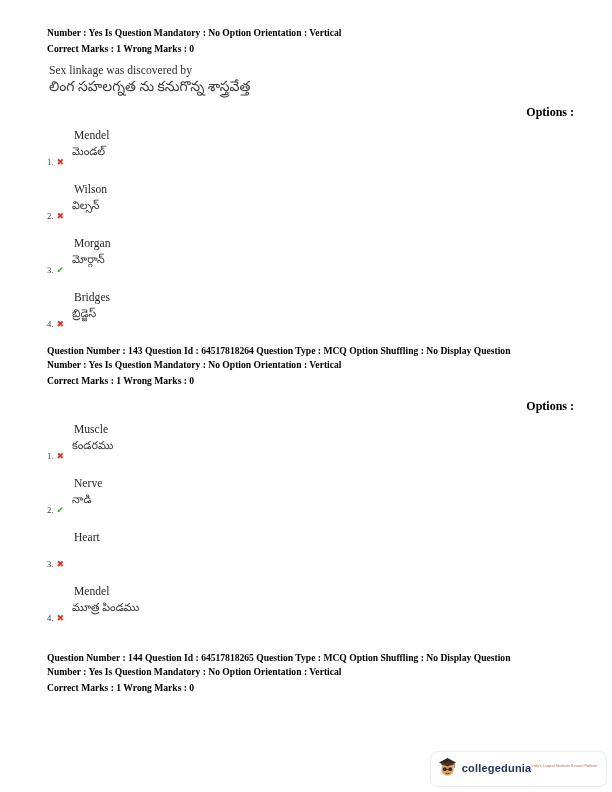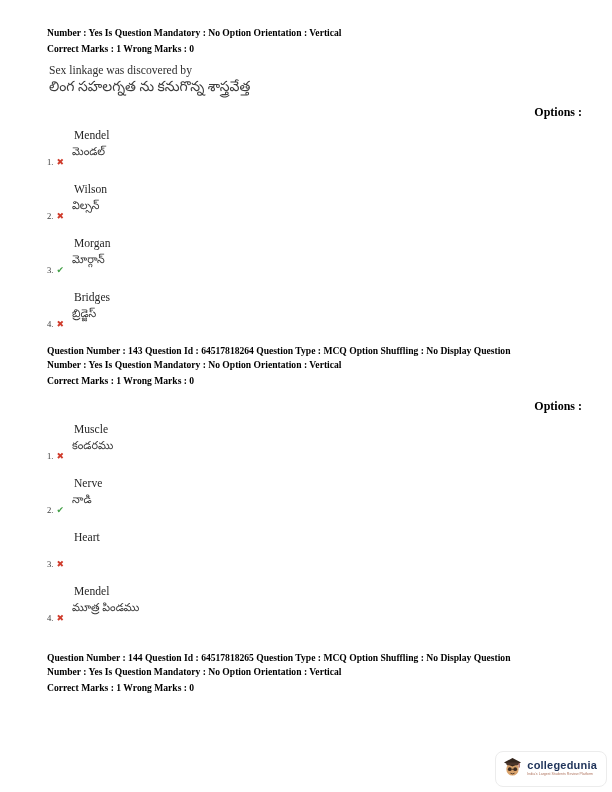--- a/index.html
+++ b/index.html
@@ -1,20 +1,20 @@
 <!DOCTYPE html>
 <html><head>
 <meta charset="utf-8">
 <style>
   html, body { margin:0; padding:0; background:#ffffff; }
   .page {
     position:relative; width:612px; height:792px; background:#ffffff;
     font-family:"Liberation Serif", serif; overflow:hidden;
   }
-  .content { position:absolute; left:47px; top:26px; right:30px; }
+  .content { position:absolute; left:47px; top:26px; right:38px; }
 
   .qheader-line { font-weight:bold; font-size:9.6px; line-height:14px; color:#000; }
   .marks-line   { font-weight:bold; font-size:9.6px; line-height:14px; color:#000; margin-top:2px; }
 
   .qbody { margin:7px 0 0 2px; }
   .q-en { font-size:11.6px; line-height:16px; color:#2e2e2e; }
   .q-te { font-size:14px;  line-height:15px; color:#3d3d3d; }
 
   .options-label { font-weight:bold; font-size:12px; line-height:14px; color:#000; margin-top:11px;text-align:right; }
 
@@ -29,21 +29,21 @@
   .opt-ic.wrong   { color:#cf3c2c; }
   .section-gap-2 { margin-top:13px; }
   .section-gap-3 { margin-top:34px; }
 
   .brand {
     position:absolute; right:5px; bottom:5px;
     display:flex; align-items:center; gap:5px;
     border:1px solid #ececec; border-radius:8px;
     padding:4px 9px 5px 7px; background:#fff;
   }
-  .brand-text { display:flex; flex-direction:column; }
+  .brand-text { display:flex; }
   .brand-name { font-family:"Liberation Sans", sans-serif; font-weight:bold;
                 font-size:11px; line-height:11px; color:#22365c; letter-spacing:0.2px; }
   .brand-tagline { font-family:"Liberation Sans", sans-serif; font-size:3.6px;
                    line-height:5px; color:#b0755f; margin-top:1px; }
 </style>
 </head>
 <body>
 
 <div class="page">
   <div class="content">

